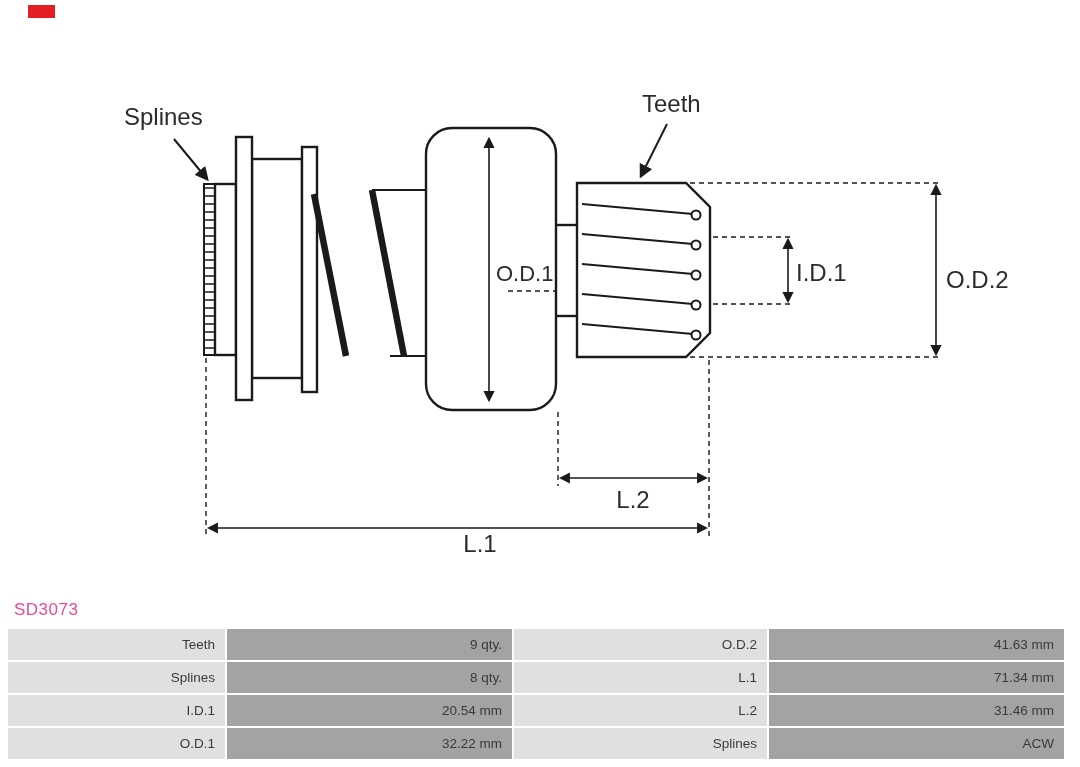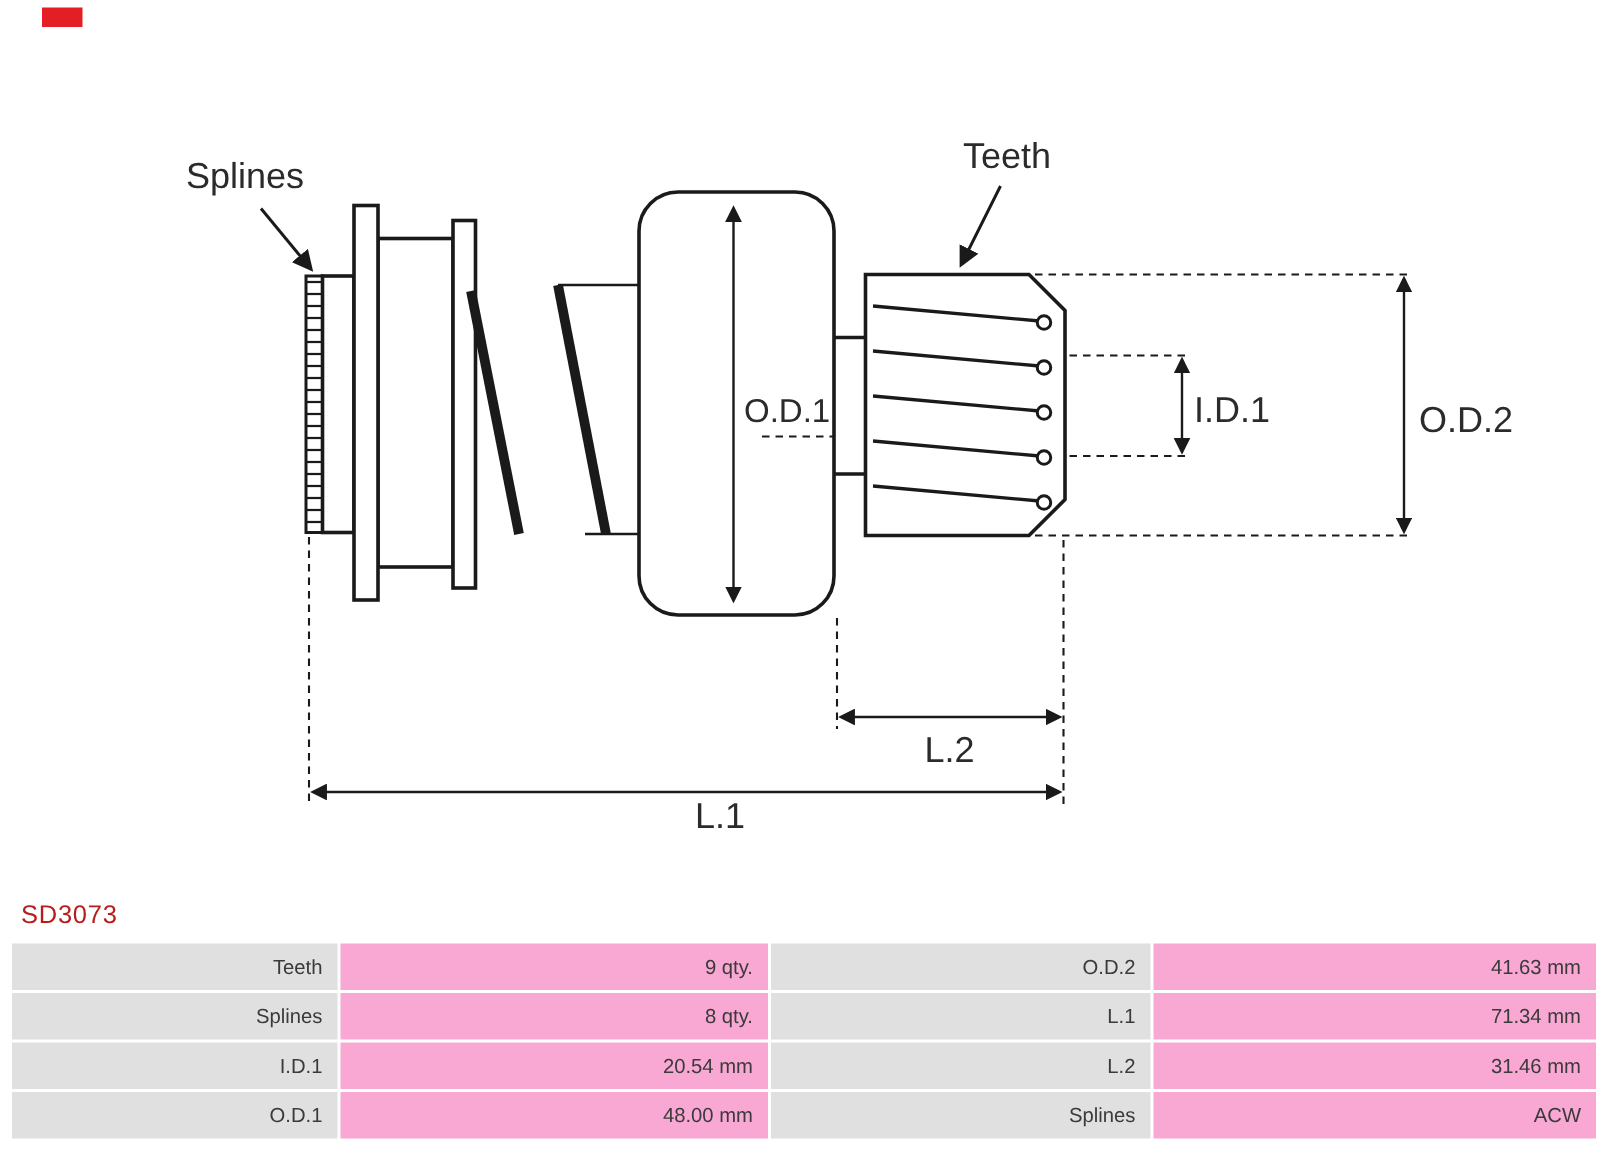--- a/index.html
+++ b/index.html
@@ -23,39 +23,39 @@
   .lbl   { font-family: "Liberation Sans", sans-serif; font-size: 24px; fill: #2b2b2b; }
   .lbl-sm{ font-size: 22px; }
   .spring{ stroke: #1a1a1a; stroke-width: 6.5; }
   .thin  { stroke: #1a1a1a; stroke-width: 1.8; }
   .slot  { stroke: #1a1a1a; stroke-width: 2.2; fill: none; }
   .slot-end { fill: #ffffff; stroke: #1a1a1a; stroke-width: 2; }
   .callout { stroke: #1a1a1a; stroke-width: 2; fill: none; }
 
   .part-number {
     position: absolute; left: 14px; top: 600px;
-    color: #b91c1c; font-size: 17px; letter-spacing: 0.5px;
+    color: #ec4899; font-size: 17px; letter-spacing: 0.5px;
   }
   .spec-table {
     position: absolute; left: 8px; top: 629px;
     display: grid;
     grid-template-columns: 217px 285px 253px 295px;
     gap: 2px;
     background: #ffffff;
     font-size: 13.5px; color: #3a3a3a;
   }
   .spec-row { display: contents; }
   .cell {
     height: 31px; line-height: 31px;
     text-align: right; padding-right: 10px;
     box-sizing: border-box;
     white-space: nowrap;
   }
   .cell.label { background: #e0e0e0; }
-  .cell.value { background: #f9a8d4; text-align: right; }
+  .cell.value { background: #a3a3a3; text-align: right; }
 </style>
 </head>
 <body>
 
 <div class="brand-logo"></div>
 
 <svg class="diagram-svg" width="1080" height="585" viewBox="0 0 1080 585">
   <defs>
     <marker id="ah" viewBox="0 0 10 10" refX="8" refY="5" markerWidth="7" markerHeight="7" orient="auto-start-reverse">
       <path d="M0,0 L10,5 L0,10 z" fill="#1a1a1a"></path>
@@ -163,17 +163,17 @@
     <div class="cell value">71.34 mm</div>
   </div>
   <div class="spec-row">
     <div class="cell label">I.D.1</div>
     <div class="cell value">20.54 mm</div>
     <div class="cell label">L.2</div>
     <div class="cell value">31.46 mm</div>
   </div>
   <div class="spec-row">
     <div class="cell label">O.D.1</div>
-    <div class="cell value">48.00 mm</div>
+    <div class="cell value">32.22 mm</div>
     <div class="cell label">Splines</div>
     <div class="cell value">ACW</div>
   </div>
 </div>
 
 </body></html>

